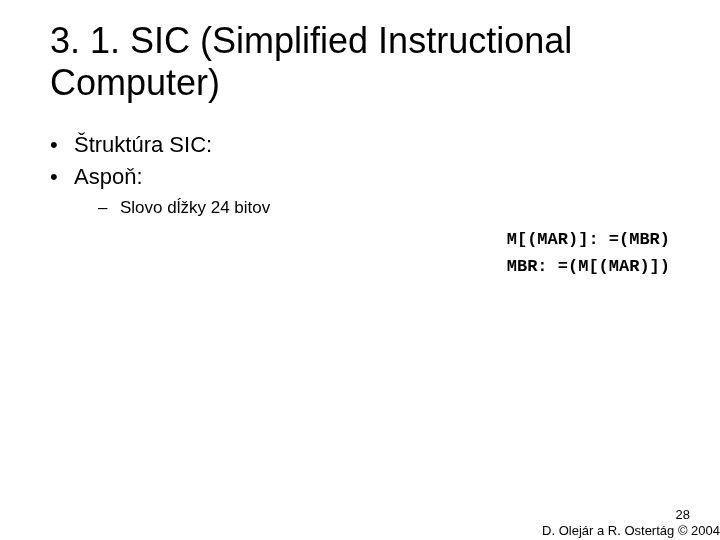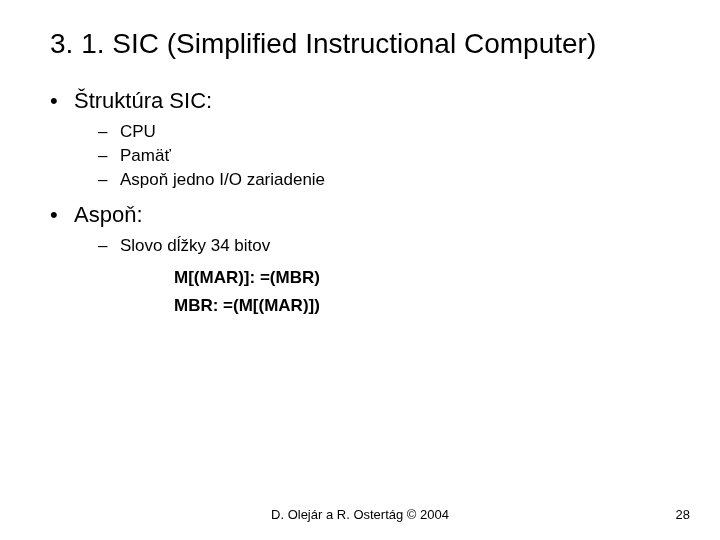--- a/index.html
+++ b/index.html
@@ -13,23 +13,23 @@
     position: relative;
   }
   .slide {
     box-sizing: border-box;
     width: 720px;
     height: 540px;
     padding: 20px 50px 40px 50px;
     position: relative;
   }
   .title {
-    font-size: 28px;
+    font-size: 36px;
     font-weight: 400;
-    margin: 8px 0 28px 0;
+    margin: 0 0 28px 0;
   }
   ul.level1 {
     list-style: none;
     padding-left: 0;
     margin: 0;
   }
   ul.level1 > li {
     font-size: 22px;
     margin-bottom: 6px;
     padding-left: 24px;
@@ -59,60 +59,56 @@
     top: 0;
   }
   .sup {
     vertical-align: super;
     font-size: 0.7em;
     line-height: 0;
   }
   .formula {
     font-size: 17px;
     font-weight: 700;
-    text-align: left;
+    text-align: right;
     margin: 4px 0 8px 0;
     padding-left: 100px;
+    font-family: Liberation Mono, monospace;
   }
   .footer {
     position: absolute;
-    bottom: 18px;
+    bottom: 2px;
     left: 0;
     width: 720px;
-    text-align: center;
+    text-align: right;
     font-size: 13px;
   }
   .pagenum {
     position: absolute;
     bottom: 18px;
     right: 30px;
     font-size: 13px;
   }
 </style>
 </head>
 <body>
 
 <div class="slide">
 
   <div class="title">3. 1. SIC (Simplified Instructional Computer)</div>
 
   <ul class="level1">
     <li>
       <span>Štruktúra SIC:</span>
-      <ul class="level2">
-        <li>CPU</li>
-        <li>Pamäť</li>
-        <li>Aspoň jedno I/O zariadenie</li>
-      </ul>
     </li>
 
     <li>
       <span>Aspoň:</span>
       <ul class="level2">
-        <li>Slovo dĺžky 34 bitov</li>
+        <li>Slovo dĺžky 24 bitov</li>
       </ul>
       <div class="formula">M[(MAR)]: =(MBR)</div>
       <div class="formula">MBR: =(M[(MAR)])</div>
     </li>
   </ul>
 
   <div class="footer">D. Olejár a R. Ostertág © 2004</div>
   <div class="pagenum">28</div>
 </div>
 

